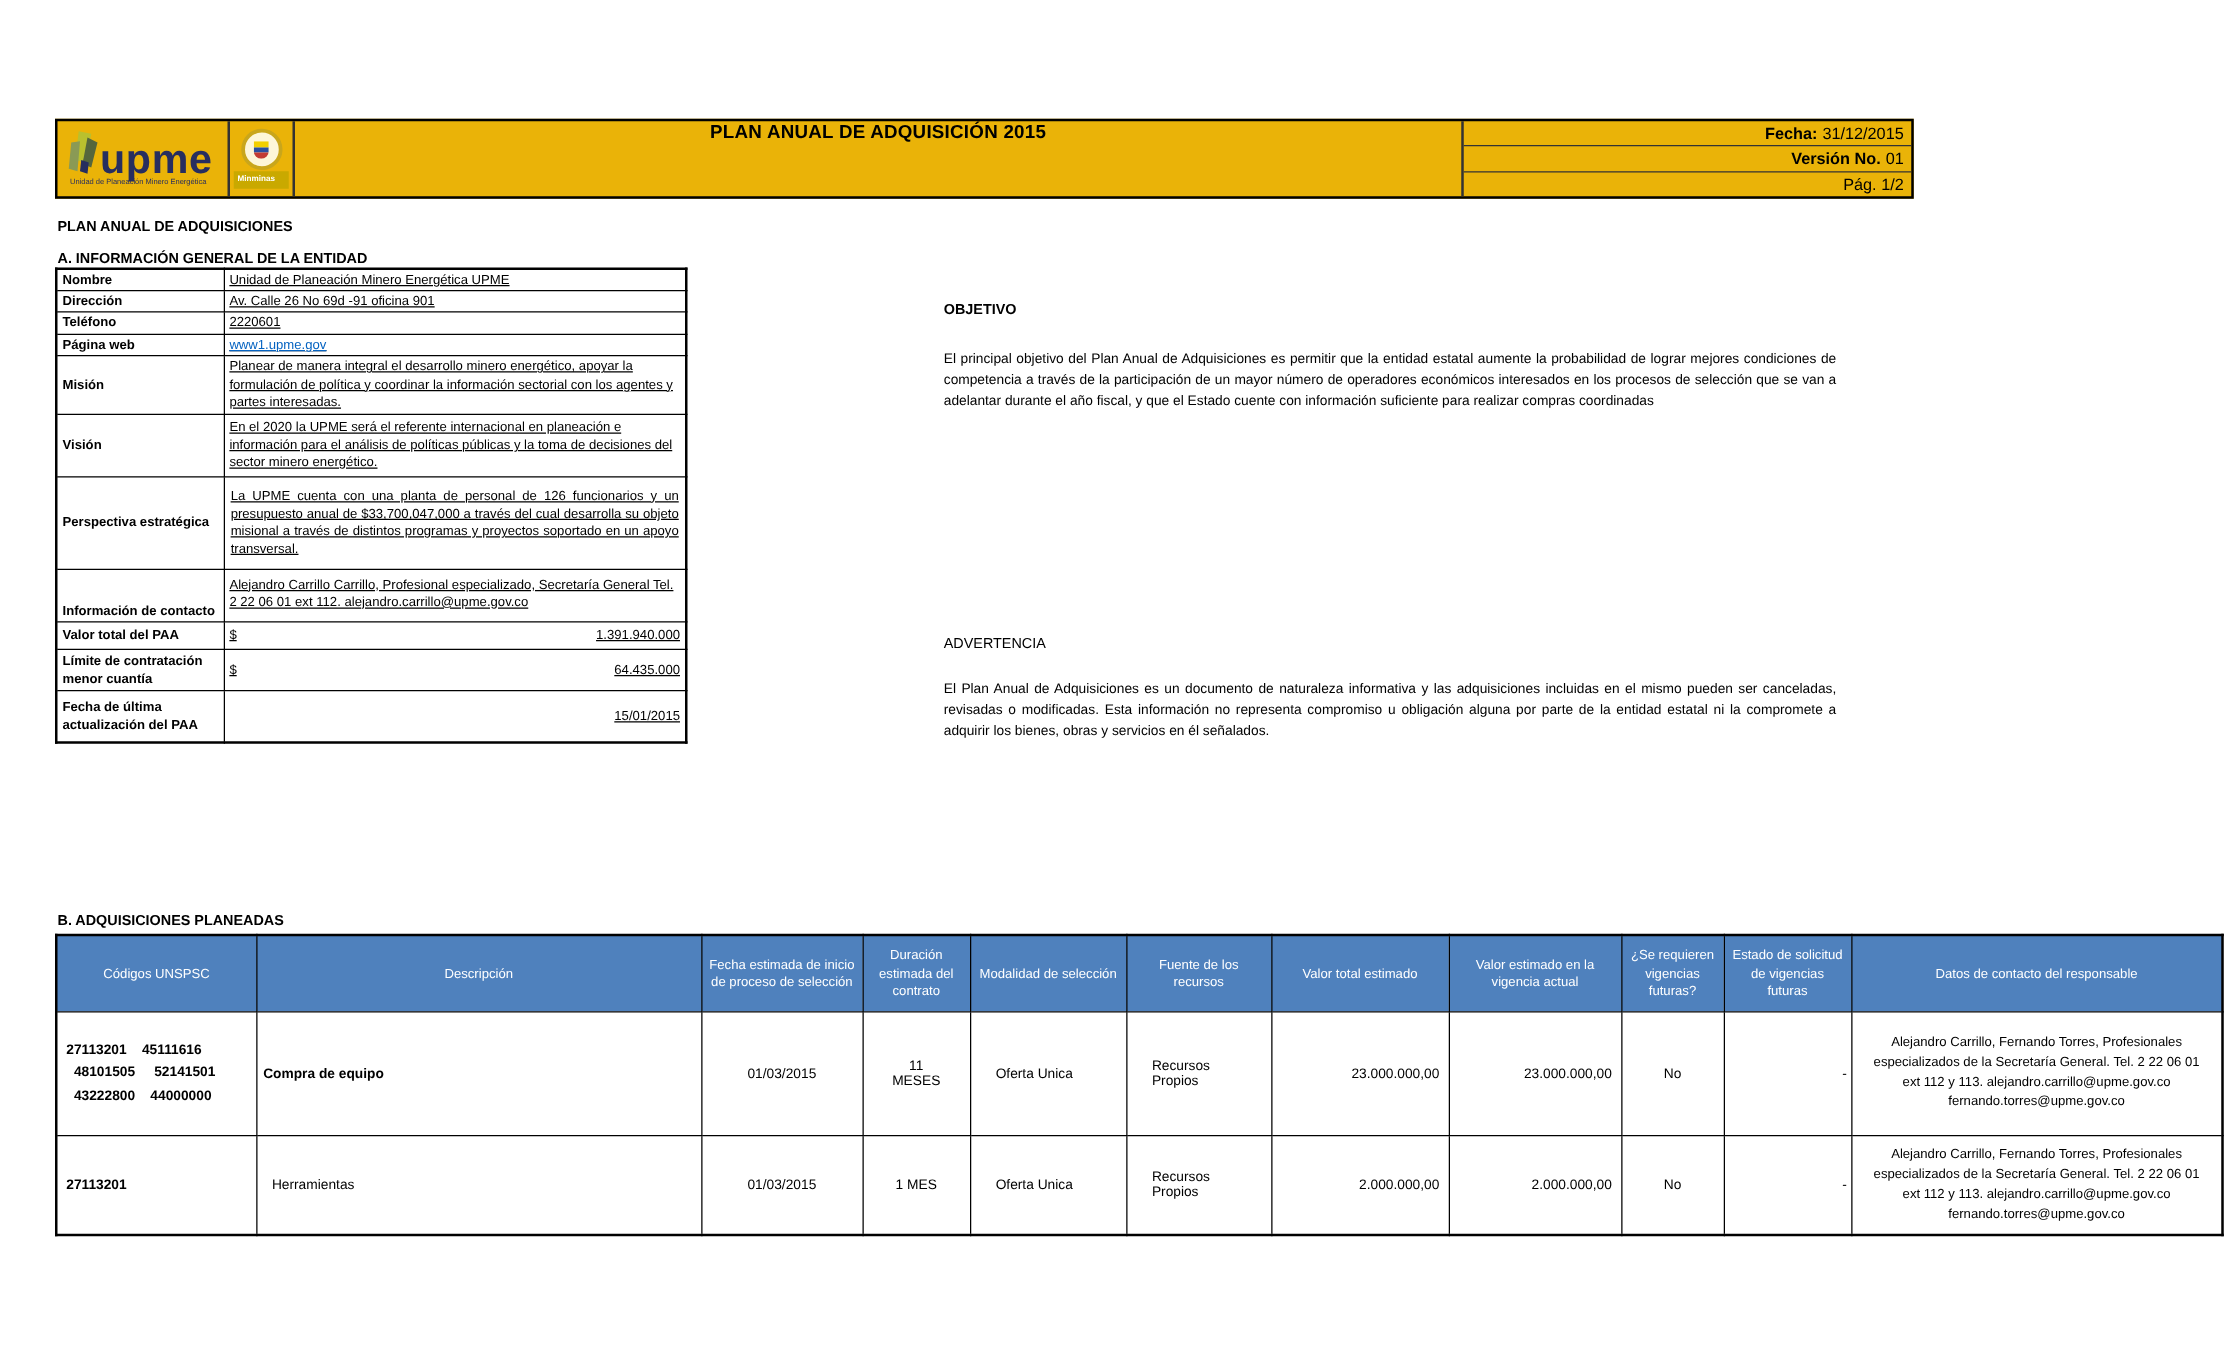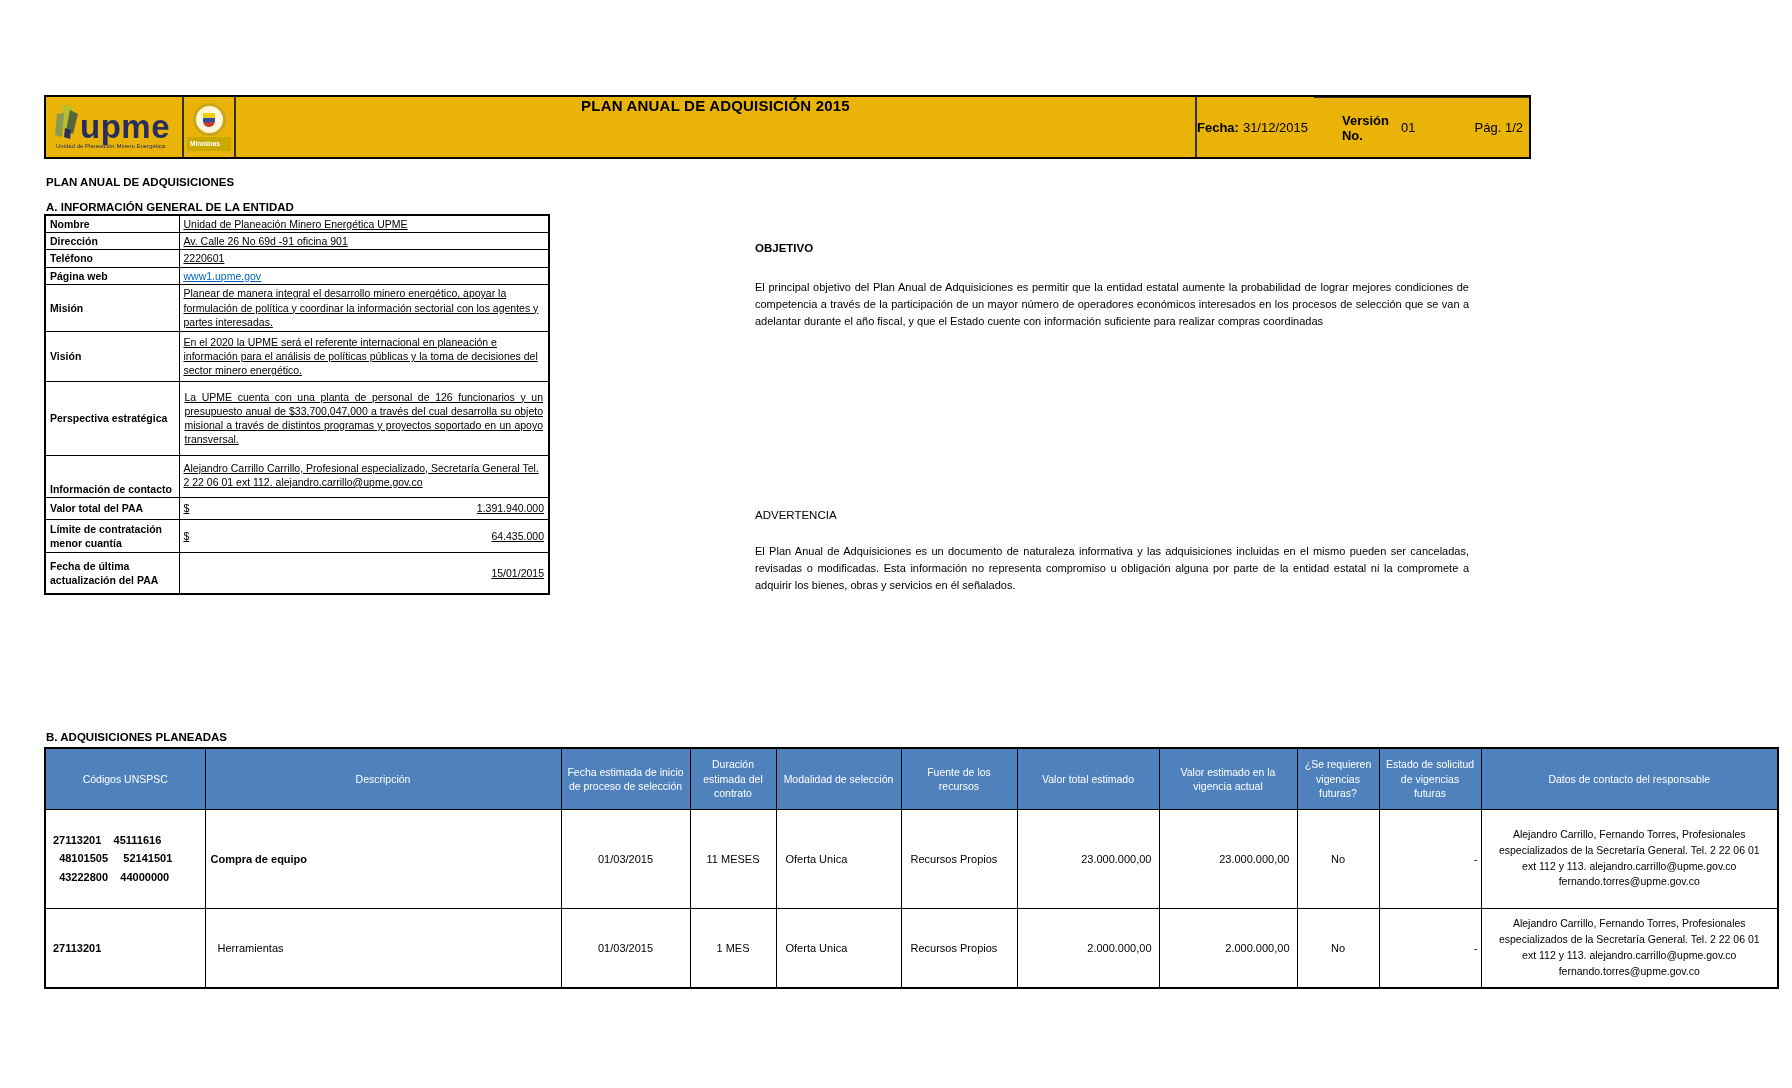--- a/index.html
+++ b/index.html
@@ -38,21 +38,21 @@
   .crest-shield { width: 12px; height: 14px; border-radius: 0 0 6px 6px; overflow: hidden; }
   .crest-shield .s1 { height: 5px; background: #f2cf00; }
   .crest-shield .s2 { height: 4px; background: #2a4fa0; }
   .crest-shield .s3 { height: 5px; background: #c23b33; }
   .crest-banner {
     width: 44px; height: 14px; background: #c9a900; color: #fff;
     font-size: 6.5px; font-weight: bold; line-height: 14px; padding-left: 3px;
   }
   .title-cell { flex: 1; display: flex; align-items: flex-start; justify-content: center; }
   .header-title { font-weight: bold; font-size: 15px; letter-spacing: 0.2px; }
-  .meta-cell { width: 334px; border-left: 2px solid #333; display: flex; flex-direction: row; }
+  .meta-cell { width: 360px; border-left: 2px solid #333; display: flex; flex-direction: column; }
   .meta-row {
     flex: 1; display: flex; align-items: center; justify-content: flex-end;
     padding-right: 6px; font-size: 13px; gap: 4px;
   }
   .meta-row + .meta-row { border-top: 1.5px solid #333; padding-left: 28px; }
   .meta-label { font-weight: bold; }
 
   
   .h-doc   { position: absolute; left: 46px; top: 176px; font-size: 11.5px; font-weight: bold; }
   .h-seca  { position: absolute; left: 46px; top: 201px; font-size: 11.5px; font-weight: bold; }
@@ -93,21 +93,21 @@
     border-collapse: collapse; border: 2px solid #000; table-layout: fixed;
     font-size: 11px;
   }
   .tbl-b th, .tbl-b td { border: 1px solid #000; }
   .tbl-b th {
     background: #4f81bd; color: #fff; font-weight: normal; font-size: 10.5px;
     height: 61px; text-align: center; vertical-align: middle; padding: 2px 5px; line-height: 1.35;
   }
   .tbl-b tr.br1 td { height: 99px; }
   .tbl-b tr.br2 td { height: 80px; }
-  .tbl-b td { vertical-align: middle; padding: 2px 9px; }
+  .tbl-b td { vertical-align: middle; padding: 2px 20px; }
   .td-codes { white-space: pre-wrap; font-weight: bold; line-height: 1.65; padding-left: 7px !important; }
   .td-desc  { padding-left: 5px !important; }
   .br1 .td-desc { font-weight: bold; }
   .br2 .td-desc { padding-left: 12px !important; }
   .td-center { text-align: center; }
   .td-num { text-align: right; padding-right: 7px !important; }
   .br1 .td-num { font-weight: normal; margin-top: 28px; }
   .td-dash { text-align: right; padding-right: 3px !important; }
   .td-contact { text-align: center; font-size: 10.5px; line-height: 1.5; padding: 2px 12px !important; }
 </style>

